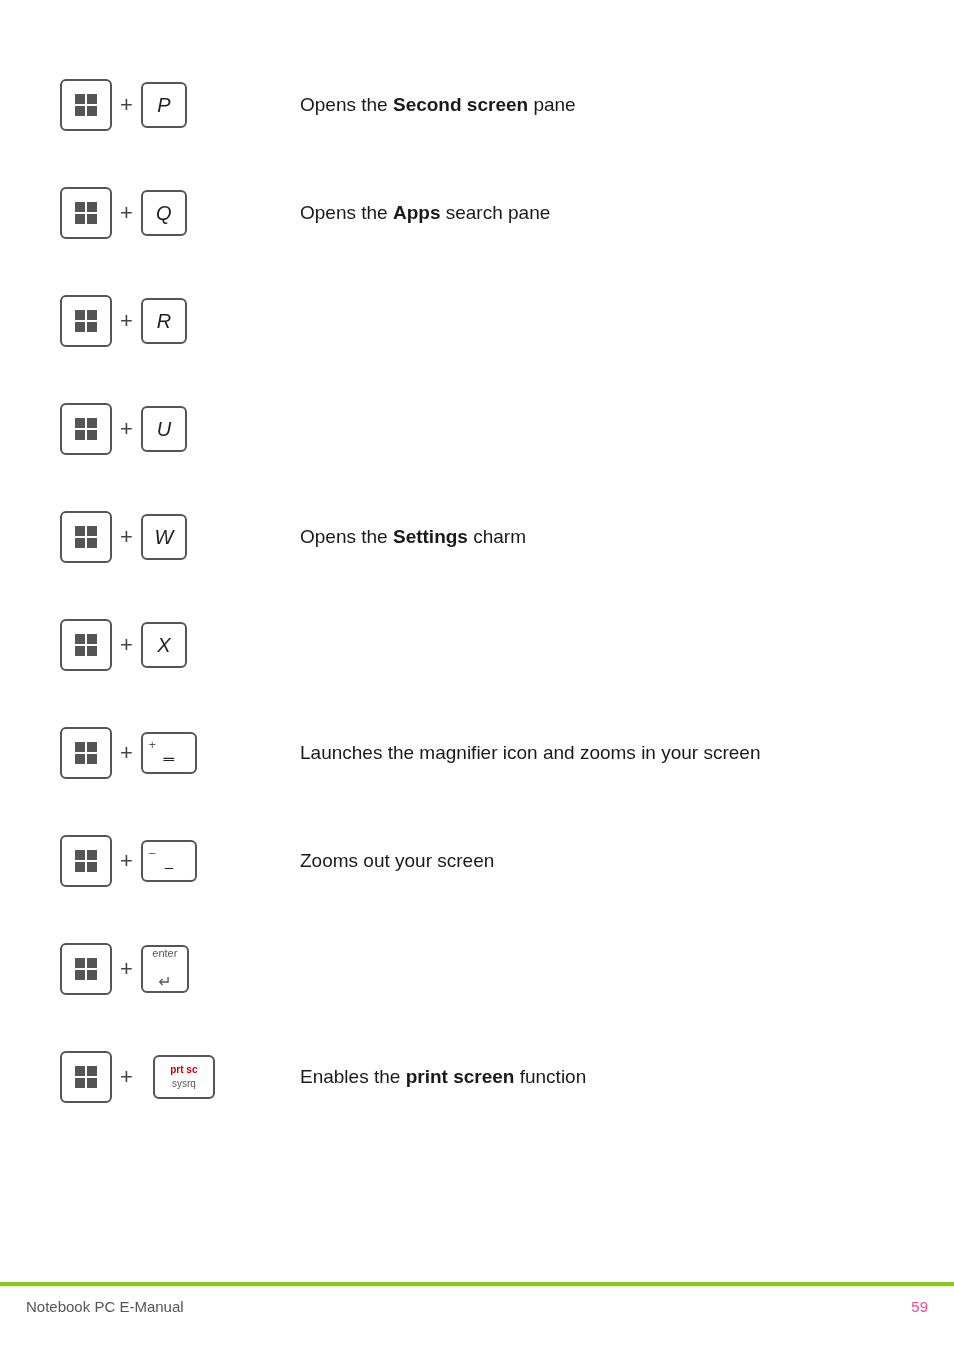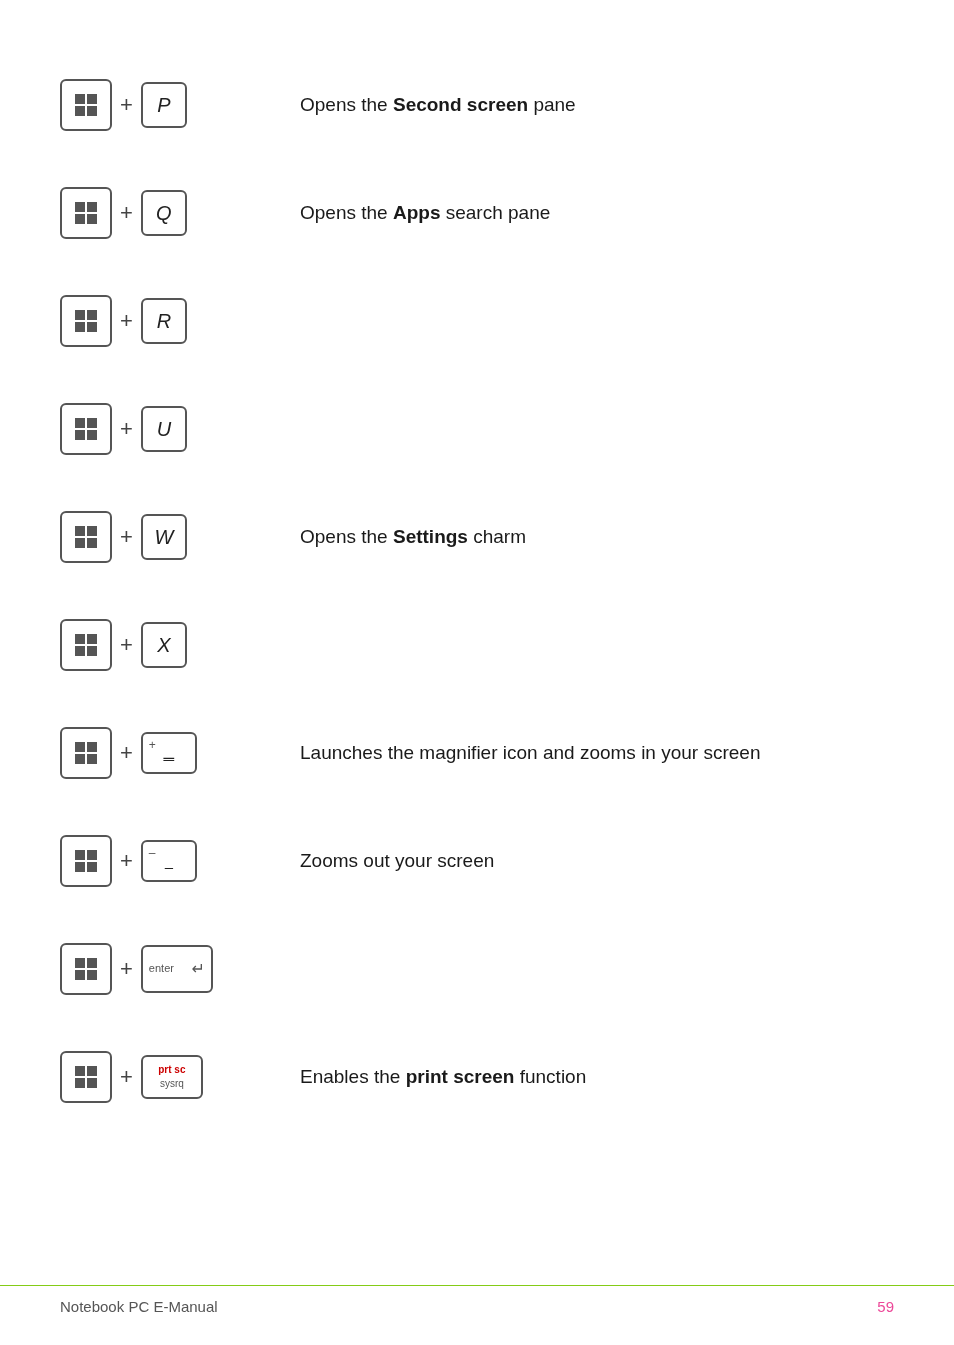--- a/index.html
+++ b/index.html
@@ -110,22 +110,22 @@
     }
 
     .footer {
       position: absolute;
       bottom: 30px;
       left: 0;
       right: 0;
       display: flex;
       justify-content: space-between;
       align-items: center;
-      padding: 0 60px;
-      border-top: 1px solid #84cc16;
+      padding: 0 26px;
+      border-top: 4px solid #84cc16;
       padding-top: 12px;
       text-align: right;
     }
 
     .footer-title {
       font-size: 15px;
       color: #555;
     }
 
     .footer-page {
@@ -273,39 +273,39 @@
     <div class="key-combo">
       <div class="key-box key-win">
         <div class="win-icon">
           <span></span>
             <span></span>
             <span></span>
             <span></span>
         </div>
       </div>
       <span class="plus-sign">+</span>
-      <div class="key-box key-enter" style="font-size:12px; width:72px; height:48px; flex-direction:row; align-items:center; justify-content:space-between; padding:0 6px;">
+      <div class="key-box key-enter" style="font-size:12px; width:48px; height:48px; flex-direction:column; align-items:center; justify-content:space-between; padding:0 6px;">
         <span style="font-size:11px; color:#555; line-height:1.2;">enter</span>
         <span style="font-size:16px; color:#555;">↵</span>
       </div>
     </div>
   </div>
 
   <div class="shortcut-row">
     <div class="key-combo">
       <div class="key-box key-win">
         <div class="win-icon">
           <span></span>
             <span></span>
             <span></span>
             <span></span>
         </div>
       </div>
       <span class="plus-sign">+</span>
-      <div class="key-box" style="width:62px; height:44px; font-size:10px; text-align:center; line-height:1.4; padding:5px; flex-direction:column; font-style:normal;">
+      <div class="key-box" style="width:62px; height:44px; font-size:10px; text-align:center; line-height:1.4; padding:5px; flex-direction:column; font-style:normal;margin-left:12px;">
         <span style="font-size:10px; color:#c00; font-weight:600;">prt sc</span>
         <span style="font-size:10px; color:#555;">sysrq</span>
       </div>
     </div>
     <div class="description">Enables the <strong>print screen</strong> function</div>
   </div>
 
 </div>
 
 <div class="footer">

